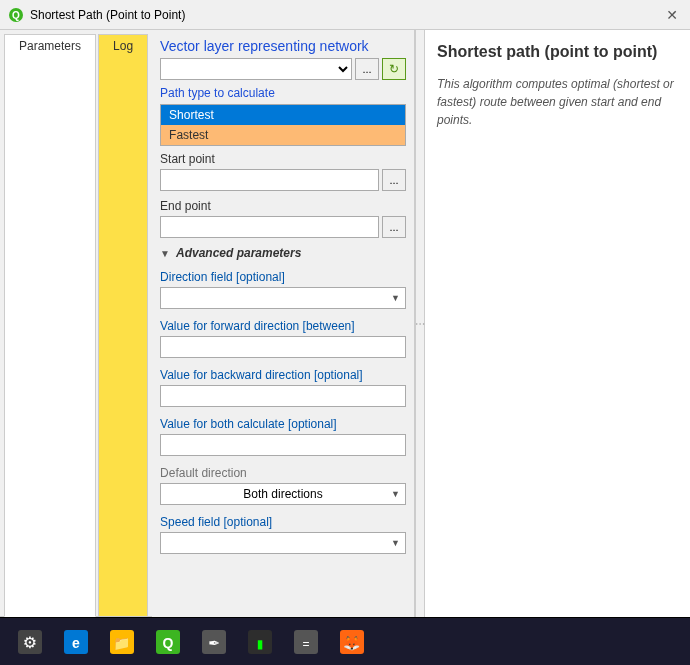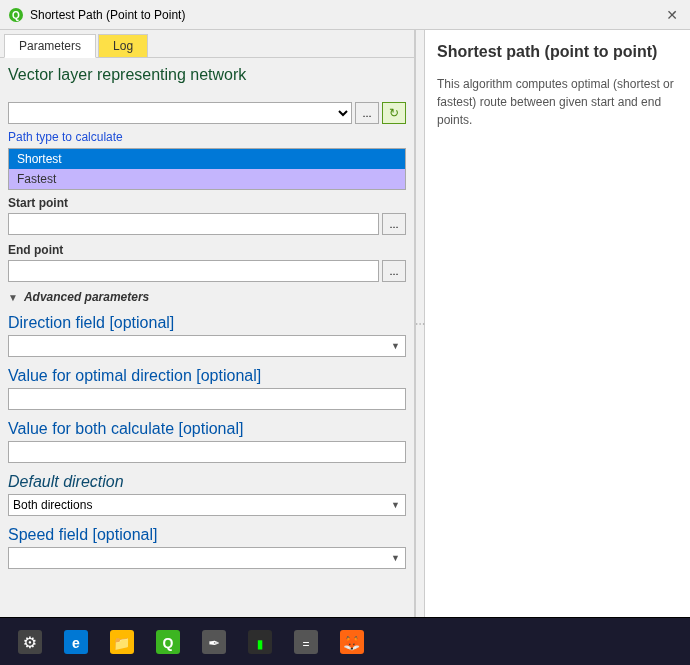--- a/index.html
+++ b/index.html
@@ -54,21 +54,21 @@
     .main-content {
       display: flex;
       flex: 1;
       overflow: hidden;
     }
 
     
     .left-panel {
       width: 415px;
       display: flex;
-      flex-direction: column;
+      flex-direction: row;
       background: #f0f0f0;
       border-right: 1px solid #ccc;
     }
 
     
     .tabs {
       display: flex;
       background: #f0f0f0;
       border-bottom: 1px solid #ccc;
       padding: 4px 4px 0;
@@ -93,23 +93,23 @@
     
     .scroll-area {
       flex: 1;
       overflow-y: auto;
       overflow-x: hidden;
       padding: 8px;
       position: relative;
     }
 
     .section-label {
-      font-size: 16px;
-      color: #14532d;
-      margin-bottom: 18px;
+      font-size: 14px;
+      color: #1d4ed8;
+      margin-bottom: 4px;
     }
 
     
     .vector-layer-row {
       display: flex;
       align-items: center;
       gap: 3px;
       margin-bottom: 6px;
     }
     .vector-layer-row select {
@@ -159,21 +159,21 @@
     
     .path-type-label {
       font-size: 12px;
       color: #1d4ed8;
       margin-bottom: 4px;
     }
 
     
     .dropdown-list {
       border: 1px solid #aaa;
-      background: #c4b5fd;
+      background: #fdba74;
       margin-bottom: 6px;
       position: relative;
     }
     .dropdown-item {
       padding: 3px 8px;
       font-size: 12px;
       cursor: pointer;
       color: #333;
     }
     .dropdown-item.selected {
@@ -182,21 +182,20 @@
     }
 
     
     .point-section {
       margin-bottom: 8px;
     }
     .point-label {
       font-size: 12px;
       color: #333;
       margin-bottom: 3px;
-      font-weight: bold;
     }
     .point-input-row {
       display: flex;
       gap: 3px;
     }
     .point-input-row input {
       flex: 1;
       height: 22px;
       border: 1px solid #aaa;
       background: #fff;
@@ -221,21 +220,21 @@
     .triangle-icon {
       font-size: 10px;
       color: #555;
     }
 
     
     .field-group {
       margin-bottom: 10px;
     }
     .field-label {
-      font-size: 16px;
+      font-size: 12px;
       color: #0055aa;
       margin-bottom: 3px;
     }
     .field-label.optional {
       color: #0055aa;
     }
     .field-input {
       width: 100%;
       height: 22px;
       border: 1px solid #aaa;
@@ -245,20 +244,21 @@
     }
     .field-select {
       flex: 1;
       height: 22px;
       border: 1px solid #aaa;
       background: #fff;
       font-size: 12px;
       padding: 0 4px;
       -webkit-appearance: none;
       appearance: none;
+      text-align: center;
     }
     .select-wrapper {
       position: relative;
       flex: 1;
     }
     .select-wrapper::after {
       content: '▼';
       position: absolute;
       right: 6px;
       top: 50%;
@@ -319,20 +319,21 @@
       font-size: 16px;
       font-weight: bold;
       color: #333;
       margin-bottom: 12px;
       line-height: 1.3;
     }
     .help-text {
       font-size: 12px;
       color: #555;
       line-height: 1.5;
+      font-style: italic;
     }
 
     
     .taskbar {
       height: 48px;
       background: #1a1a2e;
       display: flex;
       align-items: center;
       padding: 0 12px;
       gap: 10px;
@@ -426,32 +427,36 @@
       <div class="field-group">
         <div class="field-label optional">Direction field [optional]</div>
         <div class="select-wrapper">
           <select class="field-select">
             <option value=""></option>
           </select>
         </div>
       </div>
 
       <div class="field-group">
-        <div class="field-label optional">Value for optimal direction [optional]</div>
+        <div class="field-label optional">Value for forward direction [between]</div>
         <input type="text" class="field-input" style="">
       </div>
 
+      <div class="field-group">
+        <div class="field-label optional">Value for backward direction [optional]</div>
+        <input type="text" class="field-input" style="">
+      </div>
 
       <div class="field-group">
         <div class="field-label optional">Value for both calculate [optional]</div>
         <input type="text" class="field-input" style="">
       </div>
 
       <div class="field-group">
-        <div class="field-label" style="color:#0c4a6e;font-style:italic;">Default direction</div>
+        <div class="field-label" style="color:#737373;">Default direction</div>
         <div class="select-wrapper">
           <select class="field-select">
             <option value="both" selected="">Both directions</option>
             <option value="forward">Forward direction</option>
             <option value="backward">Backward direction</option>
           </select>
         </div>
       </div>
 
       <div class="field-group">

